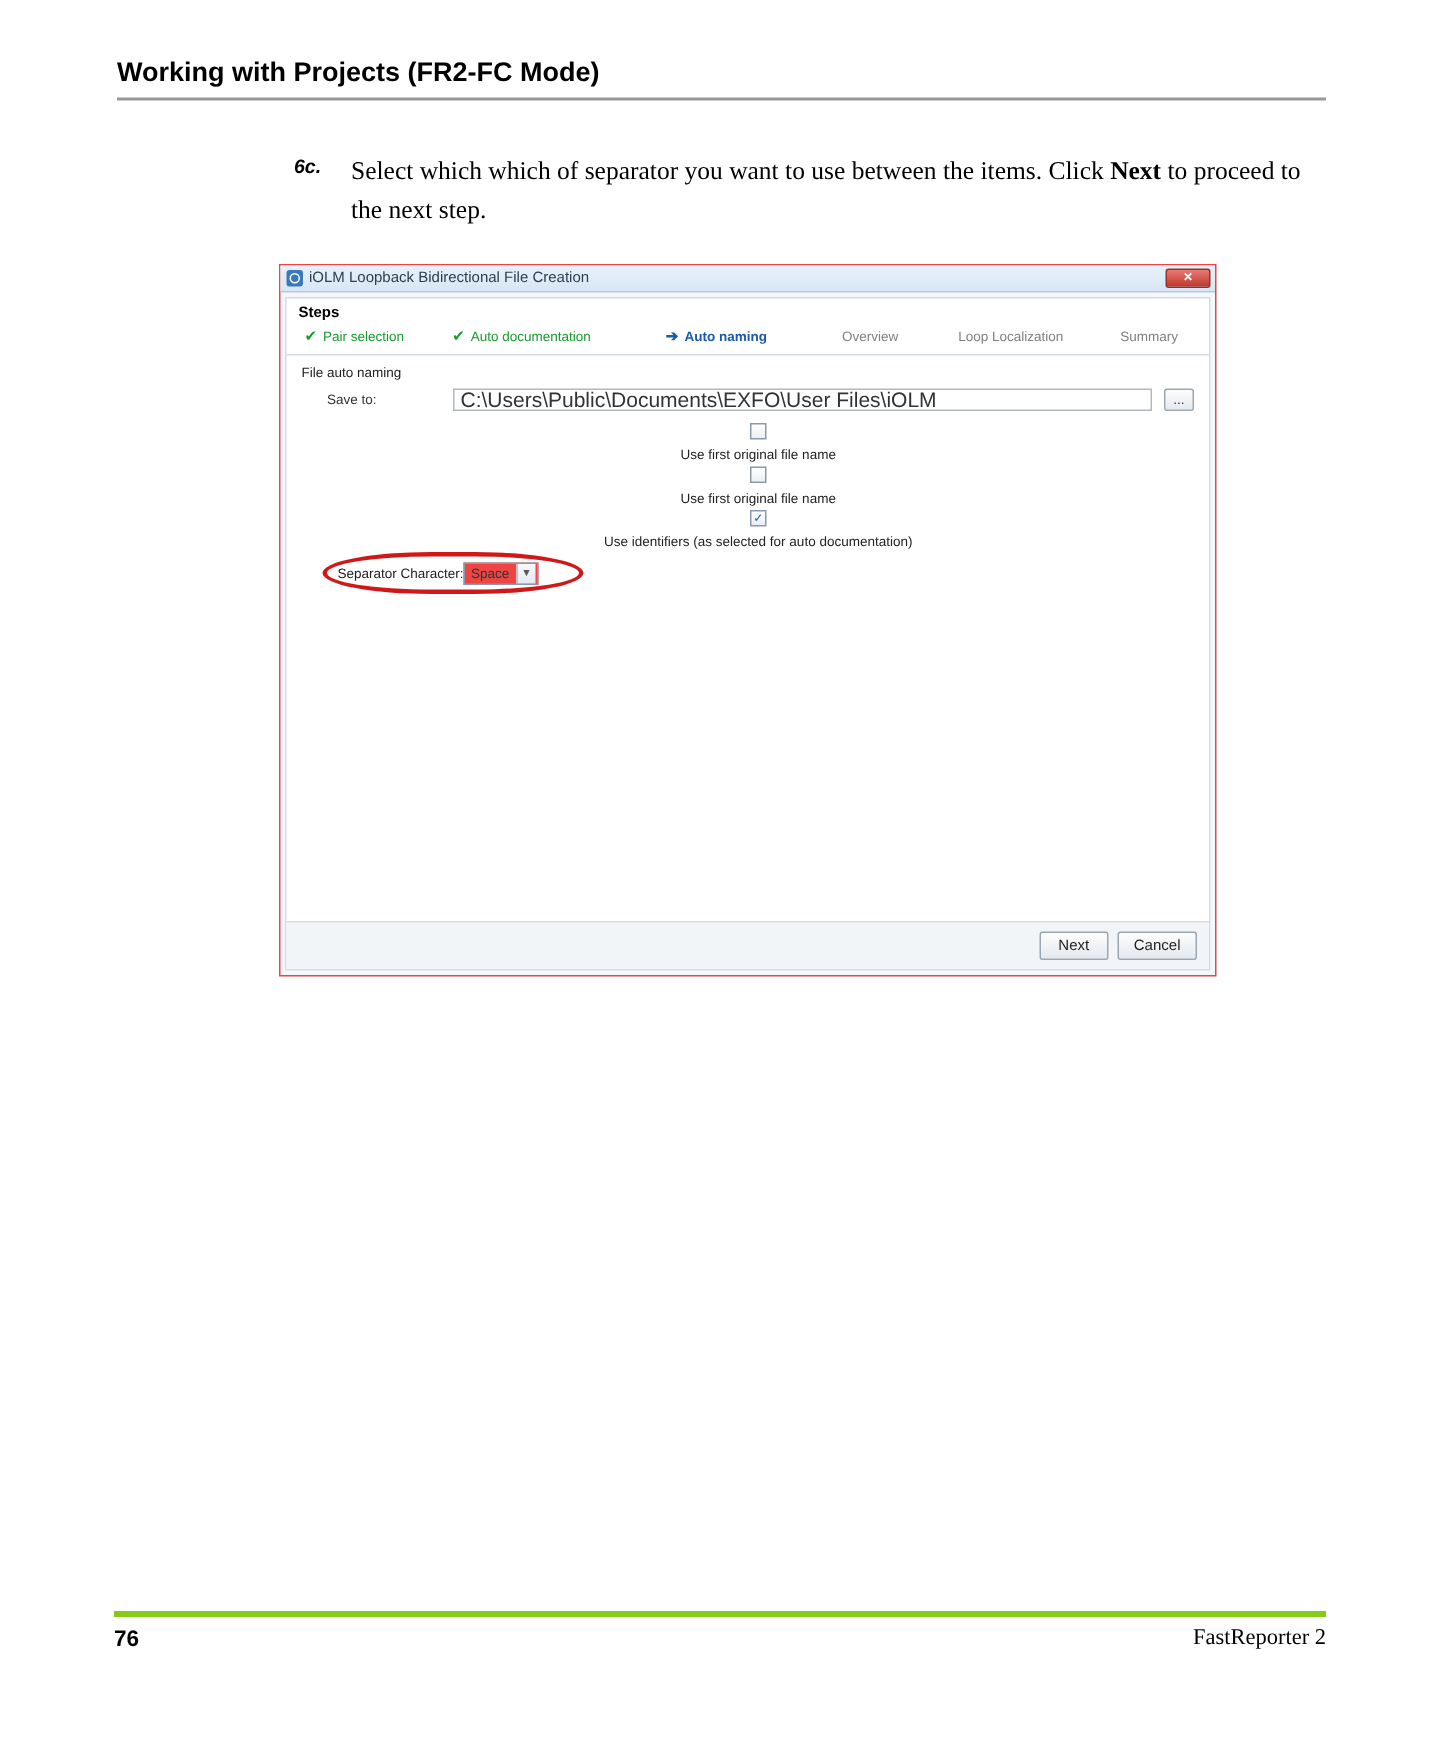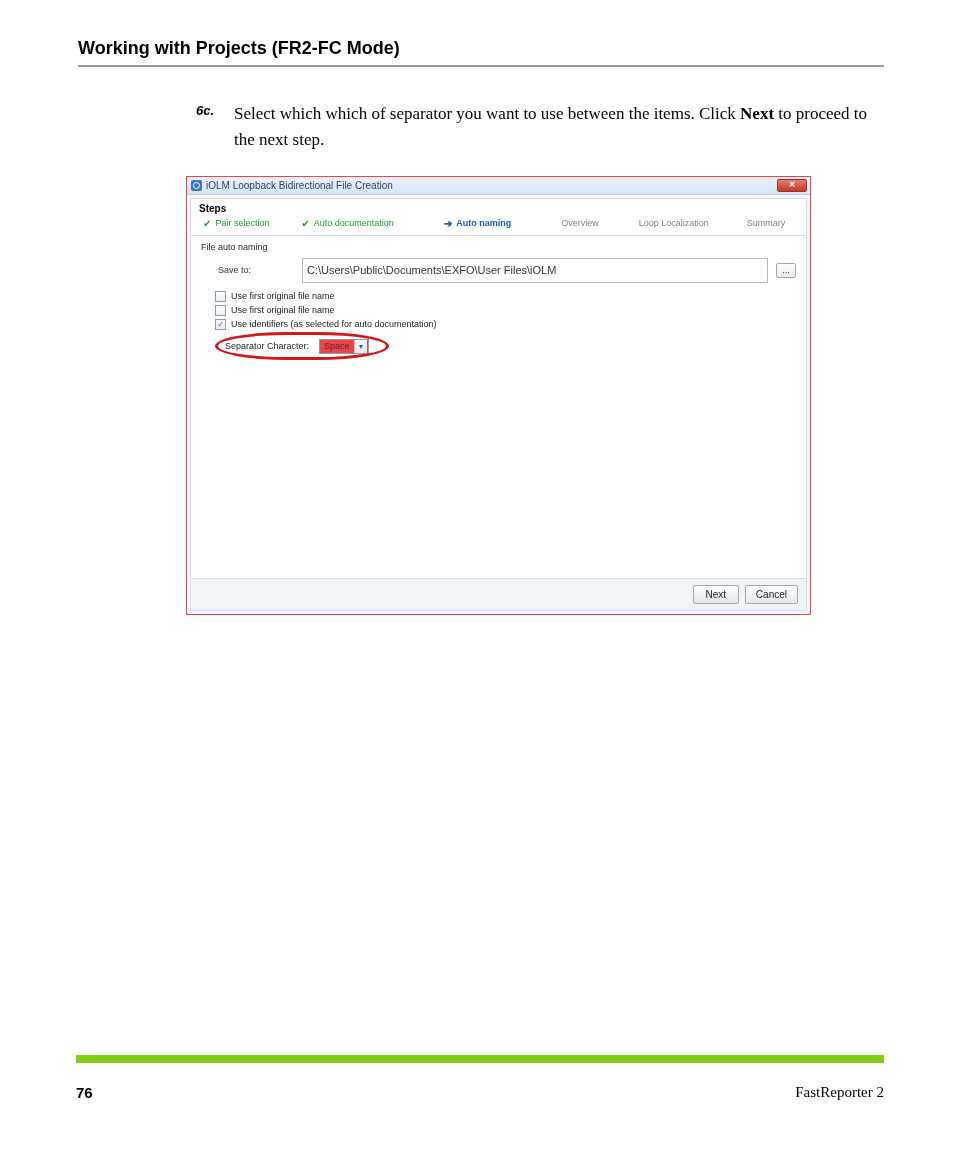--- a/index.html
+++ b/index.html
@@ -144,22 +144,22 @@
     display: flex;
     align-items: center;
     gap: 8px;
     margin-bottom: 8px;
   }
   .row-saveto .lbl { width: 76px; font-size: 9px; color: #333; margin-left: 17px; }
   .row-saveto .path-input {
     flex: 1;
     border: 1px solid #b0b8c0;
     background: #fff;
-    height: 25px;
-    font-size: 11px;
+    height: 15px;
+    font-size: 14px;
     padding: 0 4px;
     display: flex;
     align-items: center;
     color: #333;
   }
   .browse-btn {
     width: 20px; height: 15px;
     border: 1px solid #9aa6b2;
     background: linear-gradient(#fdfdfd, #e5eaef);
     border-radius: 2px;
@@ -167,35 +167,36 @@
     display: flex; align-items: center; justify-content: center;
     color: #333;
   }
   .check-row {
     display: flex;
     align-items: center;
     gap: 5px;
     font-size: 9px;
     margin: 3px 0 3px 14px;
     color: #222;
+    flex-direction: column;
   }
   .checkbox {
     width: 11px; height: 11px;
     border: 1px solid #8a9aa8;
     background: linear-gradient(#fff, #ebeff3);
     display: inline-flex;
     align-items: center; justify-content: center;
     font-size: 8px;
     color: #1a5aa8;
   }
   .sep-row {
     position: relative;
     display: inline-flex;
     align-items: center;
-    gap: 10px;
+    gap: 0;
     margin: 4px 0 0 22px;
     font-size: 9px;
     padding: 2px 6px 2px 2px;
   }
   .sep-row .lbl { color: #222; }
   .sep-select {
     border: 1px solid #8a9aa8;
     background: #ef4444;
     height: 15px;
     width: 50px;
@@ -248,22 +249,22 @@
 
   
   .footer {
     position: absolute;
     left: 76px; right: 70px;
     bottom: 58px;
     display: flex;
     justify-content: space-between;
     font-family: Georgia, "Times New Roman", serif;
     font-size: 15px;
-    border-top: 8px solid #84cc16;
-    padding-top: 21px;
+    border-top: 4px solid #84cc16;
+    padding-top: 6px;
   }
   .footer .pnum { font-weight: 700; font-family: Arial, sans-serif; }
 </style>
 </head>
 <body>
 
 <div class="page">
   <h1 class="page-title">Working with Projects (FR2-FC Mode)</h1>
   <hr class="hr">
 

